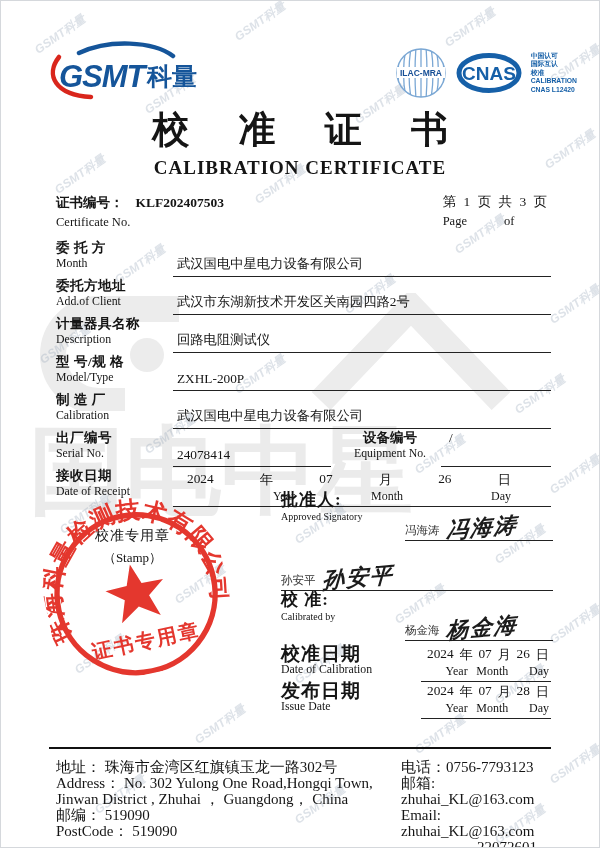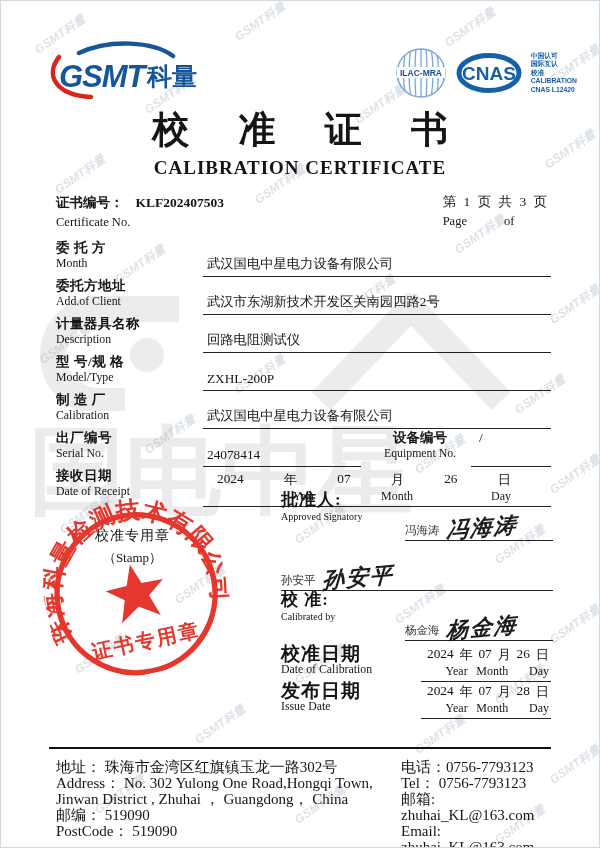--- a/index.html
+++ b/index.html
@@ -27,21 +27,21 @@
             font-weight:bold;letter-spacing:1px;}
   .certrow{position:absolute;top:192px;left:55px;right:50px;display:flex;justify-content:space-between;}
   .cert-cn{font-size:13.5px;font-weight:bold;}
   .cert-val{font-size:13.5px;font-weight:bold;margin-left:8px;}
   .cert-en{font-size:12.5px;margin-top:3px;}
   .pg-cn{font-size:13.5px;letter-spacing:2px;}
   .pg-en{font-size:12.5px;margin-top:3px;}
   .pg-of{display:inline-block;margin-left:34px;}
   
   .fields{position:absolute;top:238px;left:48px;right:48px;}
-  .frow{display:flex;height:38px;gap:30px;}
+  .frow{display:flex;height:38px;}
   .flabel{width:124px;padding-left:7px;box-sizing:border-box;}
   .flabel .cn{font-size:13.5px;font-weight:bold;line-height:17px;letter-spacing:.5px;}
   .flabel .en{font-size:11.8px;line-height:15px;}
   .fval{flex:1;border-bottom:1.5px solid #222;font-size:13.3px;display:flex;
         align-items:flex-end;padding:0 0 3px 4px;box-sizing:border-box;}
   .fval-split{flex:1;display:flex;}
   .v1{flex:0 0 158px;border-bottom:1.5px solid #222;font-size:13.3px;display:flex;
       align-items:flex-end;padding:0 0 3px 4px;box-sizing:border-box;}
   .equip{width:110px;padding-left:8px;box-sizing:border-box;text-align:center;}
   .equip .cn{font-size:13.5px;font-weight:bold;line-height:17px;}
@@ -362,21 +362,20 @@
     <div class="footer">
       <div class="fcolL">
         <div>地址： 珠海市金湾区红旗镇玉龙一路302号</div>
         <div>Address： No. 302 Yulong One Road,Hongqi Town,</div>
         <div>Jinwan District , Zhuhai ， Guangdong， China</div>
         <div>邮编： 519090</div>
         <div>PostCode： 519090</div>
       </div>
       <div class="fcolR">
         <div>电话：0756-7793123</div>
-        <div>Tel：  0756-7793123</div>
         <div>邮箱: zhuhai_KL@163.com</div>
         <div>Email: zhuhai_KL@163.com</div>
         <div class="fcode">22072601</div>
       </div>
     </div>
 
   </div>
 </div>
 
 </body></html>

